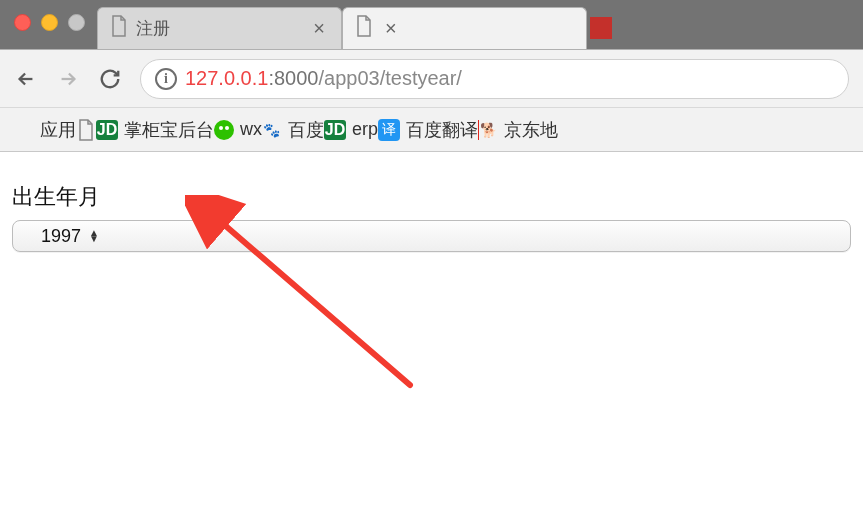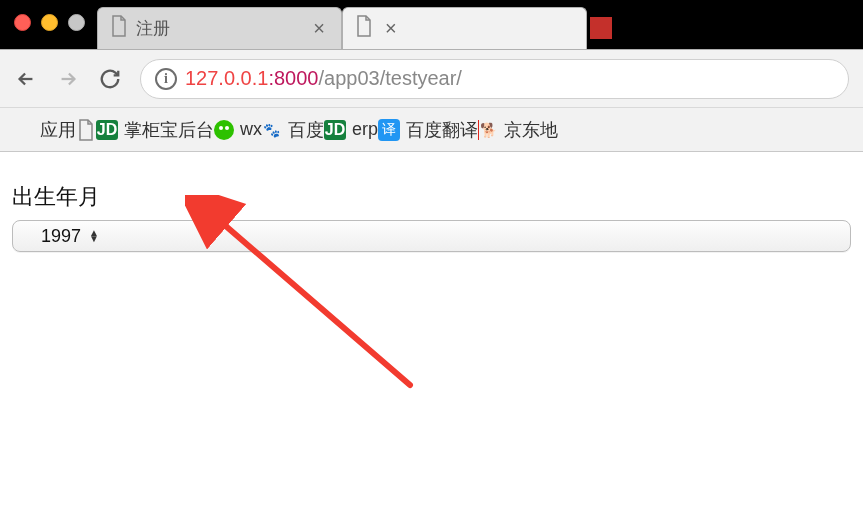--- a/index.html
+++ b/index.html
@@ -11,21 +11,21 @@
     body {
       width: 863px;
       height: 514px;
       background: #fff;
       position: relative;
       overflow: hidden;
     }
     
     .window-chrome {
       height: 50px;
-      background: #000000;
+      background: #737373;
       display: flex;
       align-items: flex-end;
       border-bottom: 1px solid #b0b0b0;
     }
     .traffic-lights {
       display: flex;
       align-items: center;
       gap: 10px;
       padding: 0 12px 18px 14px;
     }
@@ -130,21 +130,21 @@
       border-radius: 50%;
       display: inline-flex;
       align-items: center;
       justify-content: center;
       font-size: 14px;
       font-weight: bold;
       color: #6e6e6e;
       font-family: Georgia, serif;
     }
     .omnibox .url-host { color: #ef4444; }
-    .omnibox .url-port { color: #be185d; text-align: center; }
+    .omnibox .url-port { color: #737373; text-align: center; }
     .omnibox .url-path { color: #888; margin-top: 24px; }
     
     .bookmarks-bar {
       height: 44px;
       background: #f2f2f2;
       display: flex;
       align-items: center;
       padding: 0 14px;
       font-size: 18px;
       color: #333;

